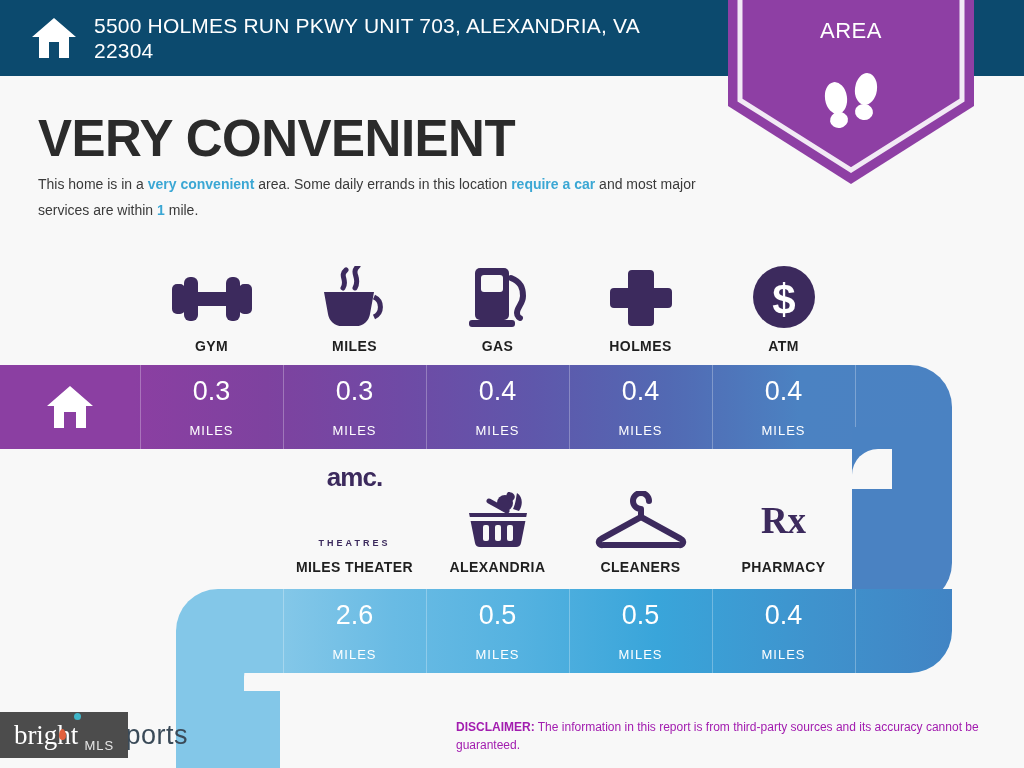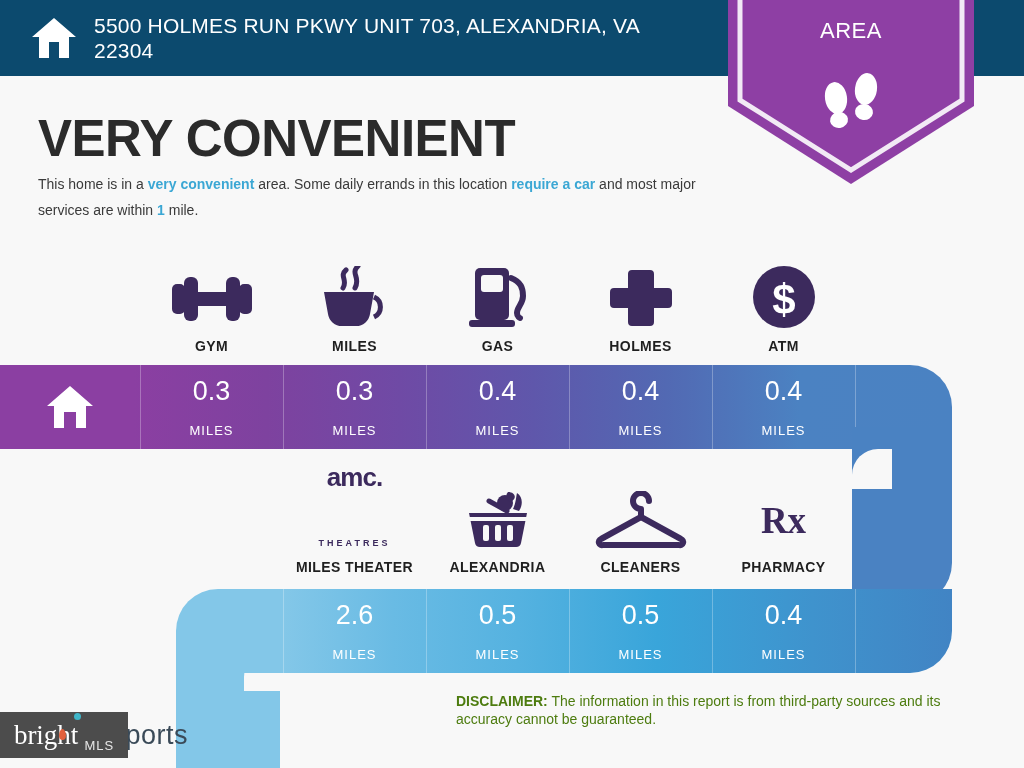--- a/index.html
+++ b/index.html
@@ -113,22 +113,22 @@
   }
 
   
   .amc{display:flex;flex-direction:column;align-items:center;justify-content:flex-end;height:62px;gap:47px;}
   .amc-main{font-size:26px;font-weight:bold;color:#3c2a5d;letter-spacing:-1px;line-height:24px;}
   .amc-sub{font-size:9px;font-weight:bold;color:#3c2a5d;letter-spacing:3px;line-height:11px;margin-top:2px;}
   .rx{font-size:37px;font-weight:bold;color:#3c2a5d;line-height:56px;font-family:"Liberation Serif",serif;}
 
   
   .disclaimer{
-    position:absolute;left:456px;top:692px;width:540px;
-    font-size:14px;line-height:18px;color:#4d7c0f;
+    position:absolute;left:456px;top:718px;width:540px;
+    font-size:12px;line-height:18px;color:#a21caf;
   }
   .disclaimer b{font-weight:bold;}
 
   .brand-word{
     position:absolute;left:110px;top:720px;
     font-size:27px;color:#3a4a58;letter-spacing:.5px;
   }
   .logo{
     position:absolute;left:0px;top:712px;width:128px;height:46px;
     background:#4c4c4c;display:flex;align-items:center;justify-content:center;

